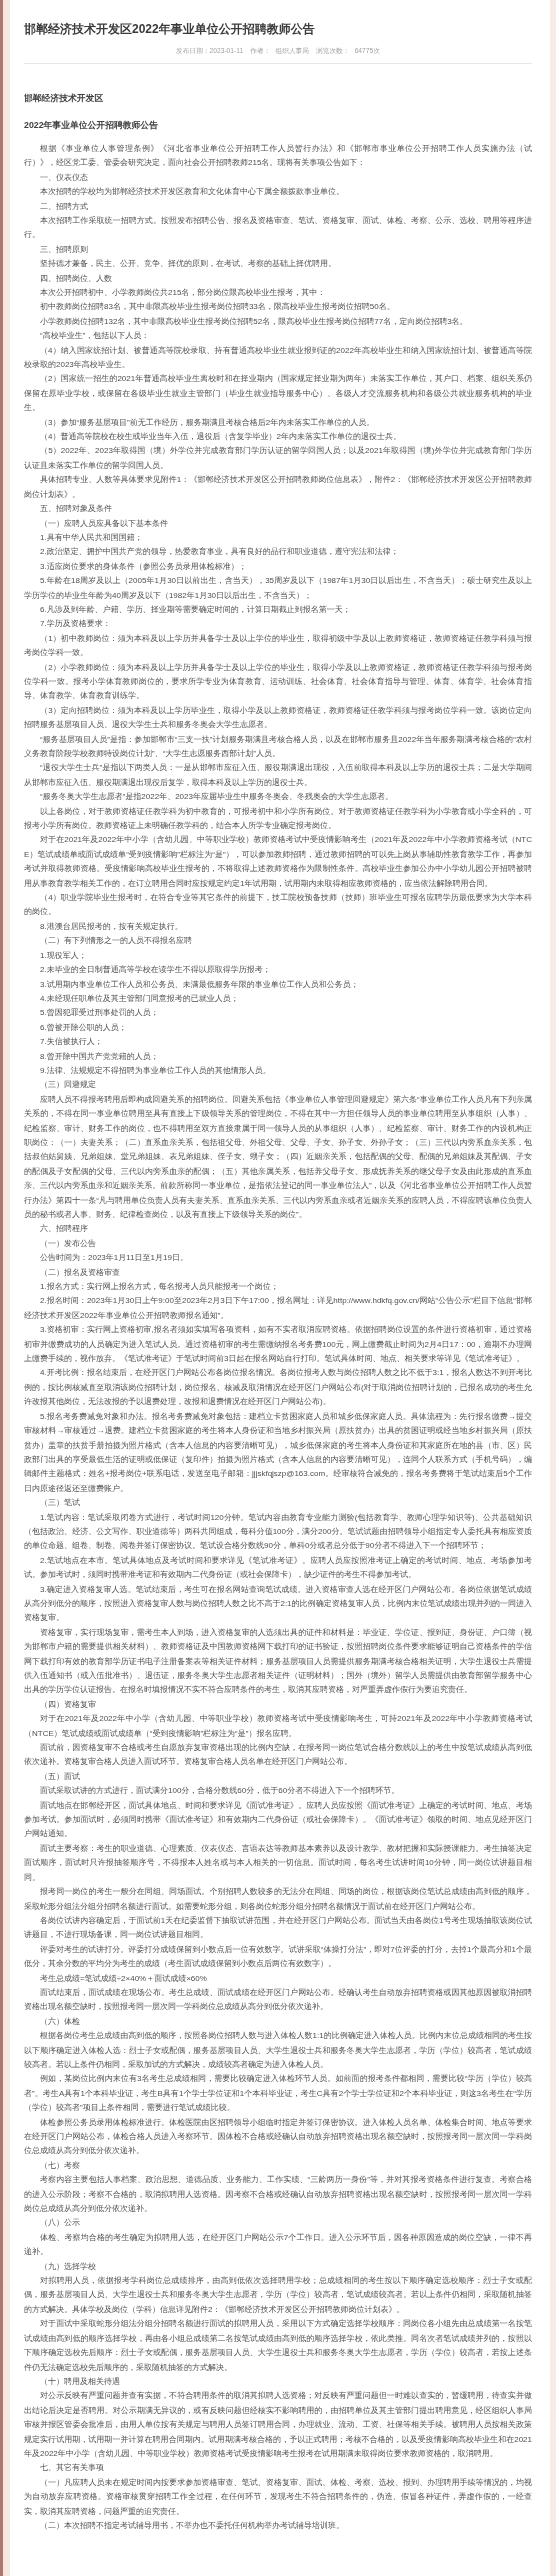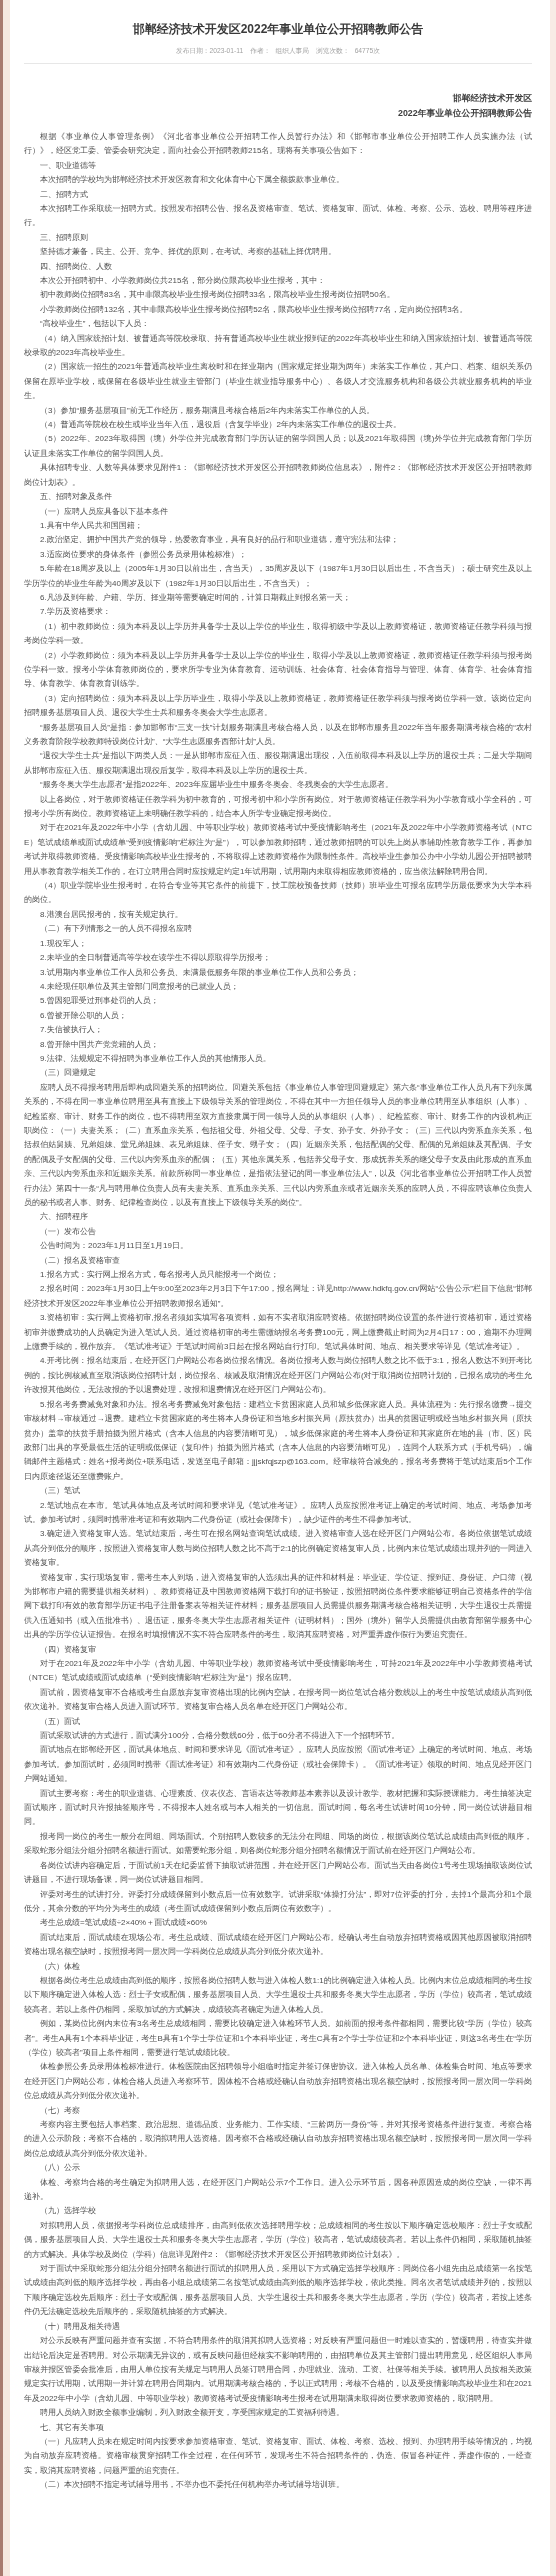--- a/index.html
+++ b/index.html
@@ -11,34 +11,34 @@
   }
   
   .edge-left-dark{position:absolute;left:0;top:0;bottom:0;width:3.1px;background:#a8796e;}
   .edge-left-light{position:absolute;left:3.1px;top:0;bottom:0;width:7.2px;background:#f6e7df;}
   .edge-right-light{position:absolute;right:0;top:0;bottom:0;width:6.2px;background:#f8ece6;}
 
   .page{position:relative;padding:13.4px 24px 0 24px;}
 
   
   .page-title{
-    text-align:center;font-size:12px;font-weight:bold;color:#3a3a3a;
+    font-size:12px;font-weight:bold;color:#3a3a3a;
     margin:7.2px 0 0 0;line-height:17.5px;
   }
   .meta-line{
     text-align:center;font-size:6.7px;color:#a2a2a2;margin-top:8.2px;line-height:9.3px;
   }
   .meta-line span{margin:0 5.2px;}
   .meta-line .lbl{margin:0;}
   .divider{border:0;border-top:0.5px solid #e7e7e7;margin:7.2px 0 0 0;}
 
   
-  .doc-heading{margin-top:27px;text-align:right;font-weight:bold;color:#404040;
+  .doc-heading{margin-top:27px;text-align:left;font-weight:bold;color:#404040;
     font-size:8.8px;line-height:15.5px;}
-  .doc-heading.second{margin-top:0;}
+  .doc-heading.second{margin-top:12px;}
 
   
   .article{margin-top:8.2px;font-size:8px;line-height:14.4px;}
   .article p{
     margin:0;text-indent:2em;text-align:justify;word-break:break-all;color:#4f4f4f;
   }
 </style>
 </head>
 <body>
 
@@ -57,21 +57,21 @@
   </div>
 
   <hr class="divider">
 
   <div class="doc-heading">邯郸经济技术开发区</div>
   <div class="doc-heading second">2022年事业单位公开招聘教师公告</div>
 
   <div class="article">
 
   <p>根据《事业单位人事管理条例》《河北省事业单位公开招聘工作人员暂行办法》和《邯郸市事业单位公开招聘工作人员实施办法（试行）》，经区党工委、管委会研究决定，面向社会公开招聘教师215名。现将有关事项公告如下：</p>
-      <p>一、职业道德等</p>
+      <p>一、仪表仪态</p>
       <p>本次招聘的学校均为邯郸经济技术开发区教育和文化体育中心下属全额拨款事业单位。</p>
       <p>二、招聘方式</p>
       <p>本次招聘工作采取统一招聘方式。按照发布招聘公告、报名及资格审查、笔试、资格复审、面试、体检、考察、公示、选校、聘用等程序进行。</p>
       <p>三、招聘原则</p>
       <p>坚持德才兼备，民主、公开、竞争、择优的原则，在考试、考察的基础上择优聘用。</p>
       <p>四、招聘岗位、人数</p>
       <p>本次公开招聘初中、小学教师岗位共215名，部分岗位限高校毕业生报考，其中：</p>
       <p>初中教师岗位招聘83名，其中非限高校毕业生报考岗位招聘33名，限高校毕业生报考岗位招聘50名。</p>
       <p>小学教师岗位招聘132名，其中非限高校毕业生报考岗位招聘52名，限高校毕业生报考岗位招聘77名，定向岗位招聘3名。</p>
       <p>“高校毕业生”，包括以下人员：</p>
@@ -114,20 +114,21 @@
       <p>六、招聘程序</p>
       <p>（一）发布公告</p>
       <p>公告时间为：2023年1月11日至1月19日。</p>
       <p>（二）报名及资格审查</p>
       <p>1.报名方式：实行网上报名方式，每名报考人员只能报考一个岗位；</p>
       <p>2.报名时间：2023年1月30日上午9:00至2023年2月3日下午17:00，报名网址：详见http://www.hdkfq.gov.cn/网站“公告公示”栏目下信息“邯郸经济技术开发区2022年事业单位公开招聘教师报名通知”。</p>
       <p>3.资格初审：实行网上资格初审,报名者须如实填写各项资料，如有不实者取消应聘资格。依据招聘岗位设置的条件进行资格初审，通过资格初审并缴费成功的人员确定为进入笔试人员。通过资格初审的考生需缴纳报名考务费100元，网上缴费截止时间为2月4日17：00，逾期不办理网上缴费手续的，视作放弃。《笔试准考证》于笔试时间前3日起在报名网站自行打印。笔试具体时间、地点、相关要求等详见《笔试准考证》。</p>
       <p>4.开考比例：报名结束后，在经开区门户网站公布各岗位报名情况。各岗位报考人数与岗位招聘人数之比不低于3:1，报名人数达不到开考比例的，按比例核减直至取消该岗位招聘计划，岗位报名、核减及取消情况在经开区门户网站公布(对于取消岗位招聘计划的，已报名成功的考生允许改报其他岗位，无法改报的予以退费处理，改报和退费情况在经开区门户网站公布)。</p>
       <p>5.报名考务费减免对象和办法。报名考务费减免对象包括：建档立卡贫困家庭人员和城乡低保家庭人员。具体流程为：先行报名缴费→提交审核材料→审核通过→退费。建档立卡贫困家庭的考生将本人身份证和当地乡村振兴局（原扶贫办）出具的贫困证明或经当地乡村振兴局（原扶贫办）盖章的扶贫手册拍摄为照片格式（含本人信息的内容要清晰可见），城乡低保家庭的考生将本人身份证和其家庭所在地的县（市、区）民政部门出具的享受最低生活的证明或低保证（复印件）拍摄为照片格式（含本人信息的内容要清晰可见），连同个人联系方式（手机号码），编辑邮件主题格式：姓名+报考岗位+联系电话，发送至电子邮箱：jjjskfqjszp@163.com。经审核符合减免的，报名考务费将于笔试结束后5个工作日内原途径返还至缴费账户。</p>
       <p>（三）笔试</p>
+      <p>1.笔试内容：笔试采取闭卷方式进行，考试时间120分钟。笔试内容由教育专业能力测验(包括教育学、教师心理学知识等)、公共基础知识（包括政治、经济、公文写作、职业道德等）两科共同组成，每科分值100分，满分200分。笔试试题由招聘领导小组指定专人委托具有相应资质的单位命题、组卷、制卷、阅卷并签订保密协议。笔试设合格分数线90分，单科0分或者总分低于90分者不得进入下一个招聘环节；</p>
       <p>2.笔试地点在本市。笔试具体地点及考试时间和要求详见《笔试准考证》。应聘人员应按照准考证上确定的考试时间、地点、考场参加考试。参加考试时，须同时携带准考证和有效期内二代身份证（或社会保障卡），缺少证件的考生不得参加考试。</p>
       <p>3.确定进入资格复审人选。笔试结束后，考生可在报名网站查询笔试成绩。进入资格审查人选在经开区门户网站公布。各岗位依据笔试成绩从高分到低分的顺序，按照进入资格复审人数与岗位招聘人数之比不高于2:1的比例确定资格复审人员，比例内末位笔试成绩出现并列的一同进入资格复审。</p>
       <p>资格复审，实行现场复审，需考生本人到场，进入资格复审的人选须出具的证件和材料是：毕业证、学位证、报到证、身份证、户口簿（视为邯郸市户籍的需要提供相关材料）、教师资格证及中国教师资格网下载打印的证书验证，按照招聘岗位条件要求能够证明自己资格条件的学信网下载打印有效的教育部学历证书电子注册备案表等相关证件材料；服务基层项目人员需提供服务期满考核合格相关证明，大学生退役士兵需提供入伍通知书（或入伍批准书）、退伍证，服务冬奥大学生志愿者相关证件（证明材料）；国外（境外）留学人员需提供由教育部留学服务中心出具的学历学位认证报告。在报名时填报情况不实不符合应聘条件的考生，取消其应聘资格，对严重弄虚作假行为要追究责任。</p>
       <p>（四）资格复审</p>
       <p>对于在2021年及2022年中小学（含幼儿园、中等职业学校）教师资格考试中受疫情影响考生，可持2021年及2022年中小学教师资格考试（NTCE）笔试成绩或面试成绩单（“受到疫情影响”栏标注为“是”）报名应聘。</p>
       <p>面试前，因资格复审不合格或考生自愿放弃复审资格出现的比例内空缺，在报考同一岗位笔试合格分数线以上的考生中按笔试成绩从高到低依次递补。资格复审合格人员进入面试环节。资格复审合格人员名单在经开区门户网站公布。</p>
       <p>（五）面试</p>
       <p>面试采取试讲的方式进行，面试满分100分，合格分数线60分，低于60分者不得进入下一个招聘环节。</p>
       <p>面试地点在邯郸经开区，面试具体地点、时间和要求详见《面试准考证》。应聘人员应按照《面试准考证》上确定的考试时间、地点、考场参加考试。参加面试时，必须同时携带《面试准考证》和有效期内二代身份证（或社会保障卡）。《面试准考证》领取的时间、地点见经开区门户网站通知。</p>
       <p>面试主要考察：考生的职业道德、心理素质、仪表仪态、言语表达等教师基本素养以及设计教学、教材把握和实际授课能力。考生抽签决定面试顺序，面试时只许报抽签顺序号，不得报本人姓名或与本人相关的一切信息。面试时间，每名考生试讲时间10分钟，同一岗位试讲题目相同。</p>
@@ -142,20 +143,19 @@
       <p>体检参照公务员录用体检标准进行。体检医院由区招聘领导小组临时指定并签订保密协议。进入体检人员名单、体检集合时间、地点等要求在经开区门户网站公布，体检合格人员进入考察环节。因体检不合格或经确认自动放弃招聘资格出现名额空缺时，按照报考同一层次同一学科岗位总成绩从高分到低分依次递补。</p>
       <p>（七）考察</p>
       <p>考察内容主要包括人事档案、政治思想、道德品质、业务能力、工作实绩、“三龄两历一身份”等，并对其报考资格条件进行复查。考察合格的进入公示阶段；考察不合格的，取消拟聘用人选资格。因考察不合格或经确认自动放弃招聘资格出现名额空缺时，按照报考同一层次同一学科岗位总成绩从高分到低分依次递补。</p>
       <p>（八）公示</p>
       <p>体检、考察均合格的考生确定为拟聘用人选，在经开区门户网站公示7个工作日。进入公示环节后，因各种原因造成的岗位空缺，一律不再递补。</p>
       <p>（九）选择学校</p>
       <p>对拟聘用人员，依据报考学科岗位总成绩排序，由高到低依次选择聘用学校；总成绩相同的考生按以下顺序确定选校顺序：烈士子女或配偶，服务基层项目人员、大学生退役士兵和服务冬奥大学生志愿者，学历（学位）较高者，笔试成绩较高者。若以上条件仍相同，采取随机抽签的方式解决。具体学校及岗位（学科）信息详见附件2：《邯郸经济技术开发区公开招聘教师岗位计划表》。</p>
       <p>对于面试中采取蛇形分组法分组分招聘名额进行面试的拟聘用人员，采用以下方式确定选择学校顺序：同岗位各小组先由总成绩第一名按笔试成绩由高到低的顺序选择学校，再由各小组总成绩第二名按笔试成绩由高到低的顺序选择学校，依此类推。同名次者笔试成绩并列的，按照以下顺序确定选校先后顺序：烈士子女或配偶，服务基层项目人员、大学生退役士兵和服务冬奥大学生志愿者，学历（学位）较高者，若按上述条件仍无法确定选校先后顺序的，采取随机抽签的方式解决。</p>
       <p>（十）聘用及相关待遇</p>
       <p>对公示反映有严重问题并查有实据，不符合聘用条件的取消其拟聘人选资格；对反映有严重问题但一时难以查实的，暂缓聘用，待查实并做出结论后决定是否聘用。对公示期满无异议的，或有反映问题但经核实不影响聘用的，由招聘单位及其主管部门提出聘用意见，经区组织人事局审核并报区管委会批准后，由用人单位按有关规定与聘用人员签订聘用合同，办理就业、流动、工资、社保等相关手续。被聘用人员按相关政策规定实行试用期，试用期一并计算在聘用合同期内。试用期满考核合格的，予以正式聘用；考核不合格的，以及受疫情影响高校毕业生和在2021年及2022年中小学（含幼儿园、中等职业学校）教师资格考试受疫情影响考生报考在试用期满未取得岗位要求教师资格的，取消聘用。</p>
-      <p>聘用人员纳入财政全额事业编制，列入财政全额开支，享受国家规定的工资福利待遇。</p>
       <p>七、其它有关事项</p>
       <p>（一）凡应聘人员未在规定时间内按要求参加资格审查、笔试、资格复审、面试、体检、考察、选校、报到、办理聘用手续等情况的，均视为自动放弃应聘资格。资格审核贯穿招聘工作全过程，在任何环节，发现考生不符合招聘条件的，伪造、假冒各种证件，弄虚作假的，一经查实，取消其应聘资格，问题严重的追究责任。</p>
       <p>（二）本次招聘不指定考试辅导用书，不举办也不委托任何机构举办考试辅导培训班。</p>
     </div>
 
 </div>
 
 
 </body></html>

